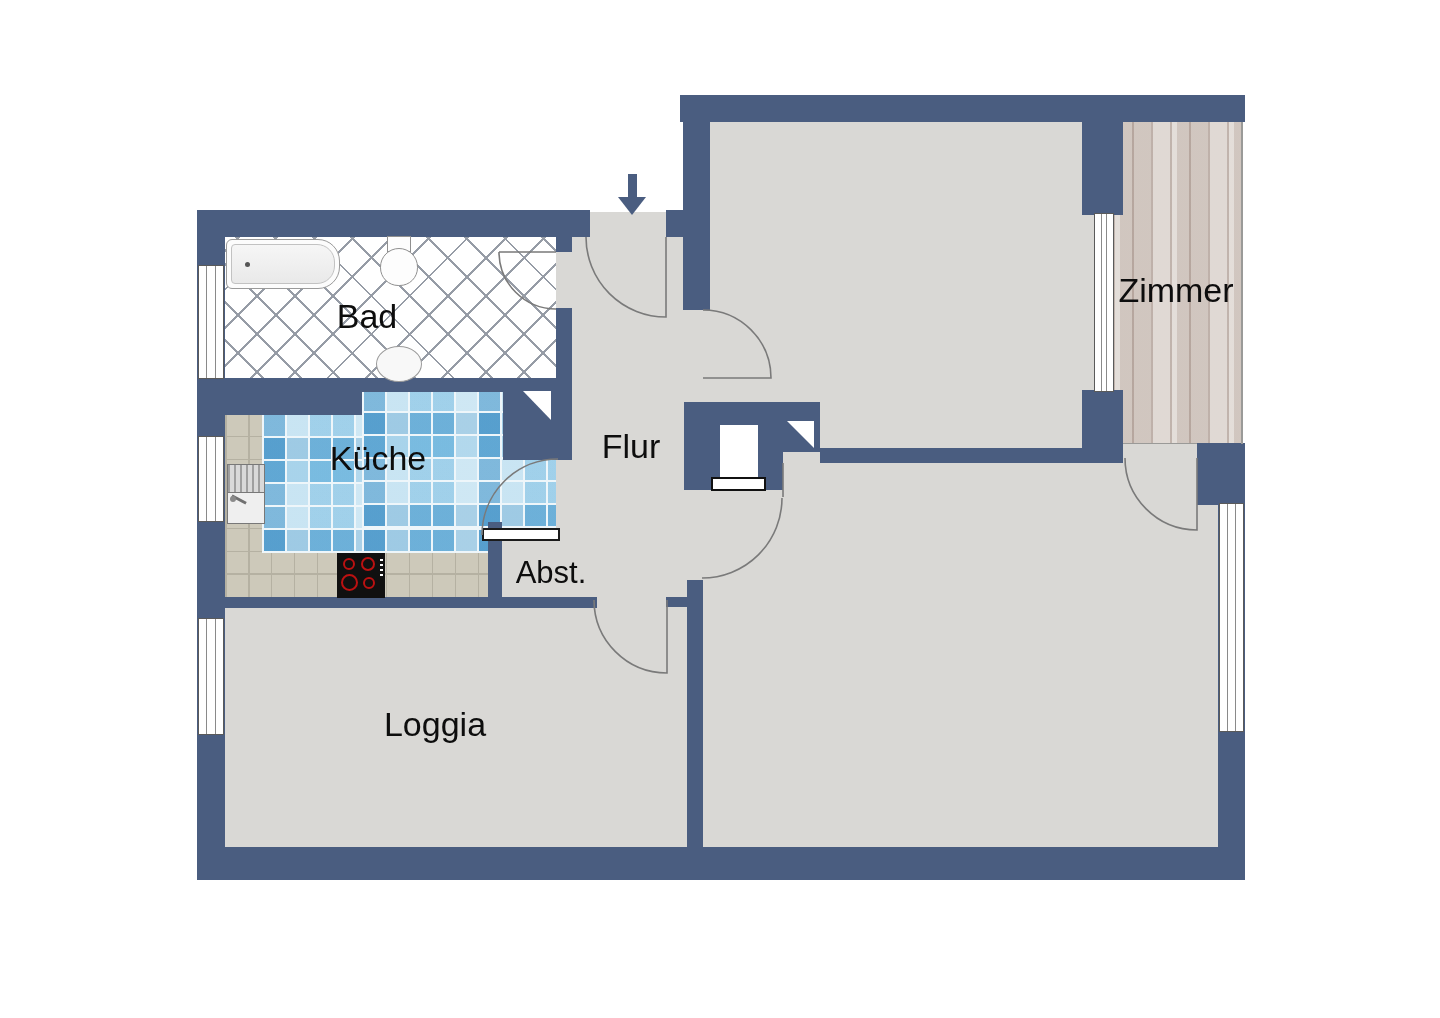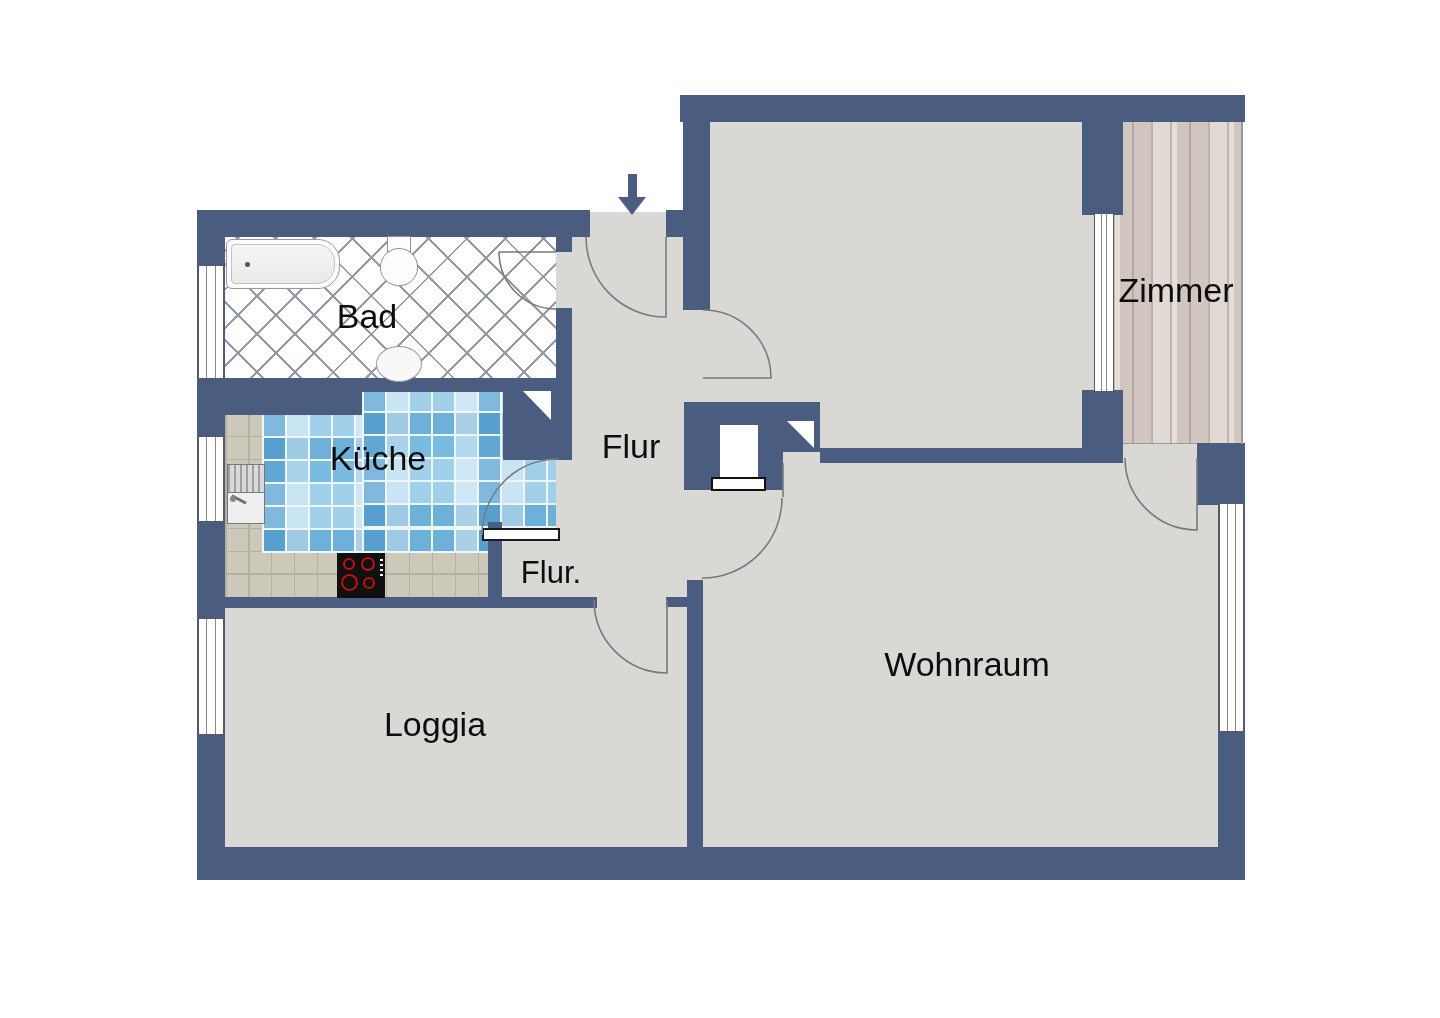--- a/index.html
+++ b/index.html
@@ -134,18 +134,17 @@
   </svg>
 
   <div>
     <div class="abs" style="left:628px;top:174px;width:9px;height:24px;background:#4a5d80;"></div>
     <div class="abs" style="left:618px;top:197px;width:0;height:0;border-left:14px solid transparent;border-right:14px solid transparent;border-top:18px solid #4a5d80;"></div>
   </div>
 
   <div class="room-label" style="left:367px;top:316px;">Bad</div>
   <div class="room-label" style="left:378px;top:458px;">Küche</div>
   <div class="room-label" style="left:631px;top:446px;">Flur</div>
-  <div class="room-label small" style="left:551px;top:573px;">Flur.</div>
+  <div class="room-label small" style="left:551px;top:573px;">Abst.</div>
   <div class="room-label" style="left:435px;top:724px;">Loggia</div>
-  <div class="room-label" style="left:967px;top:664px;">Wohnraum</div>
   <div class="room-label" style="left:1176px;top:290px;">Zimmer</div>
 
 </div>
 
 </body></html>

